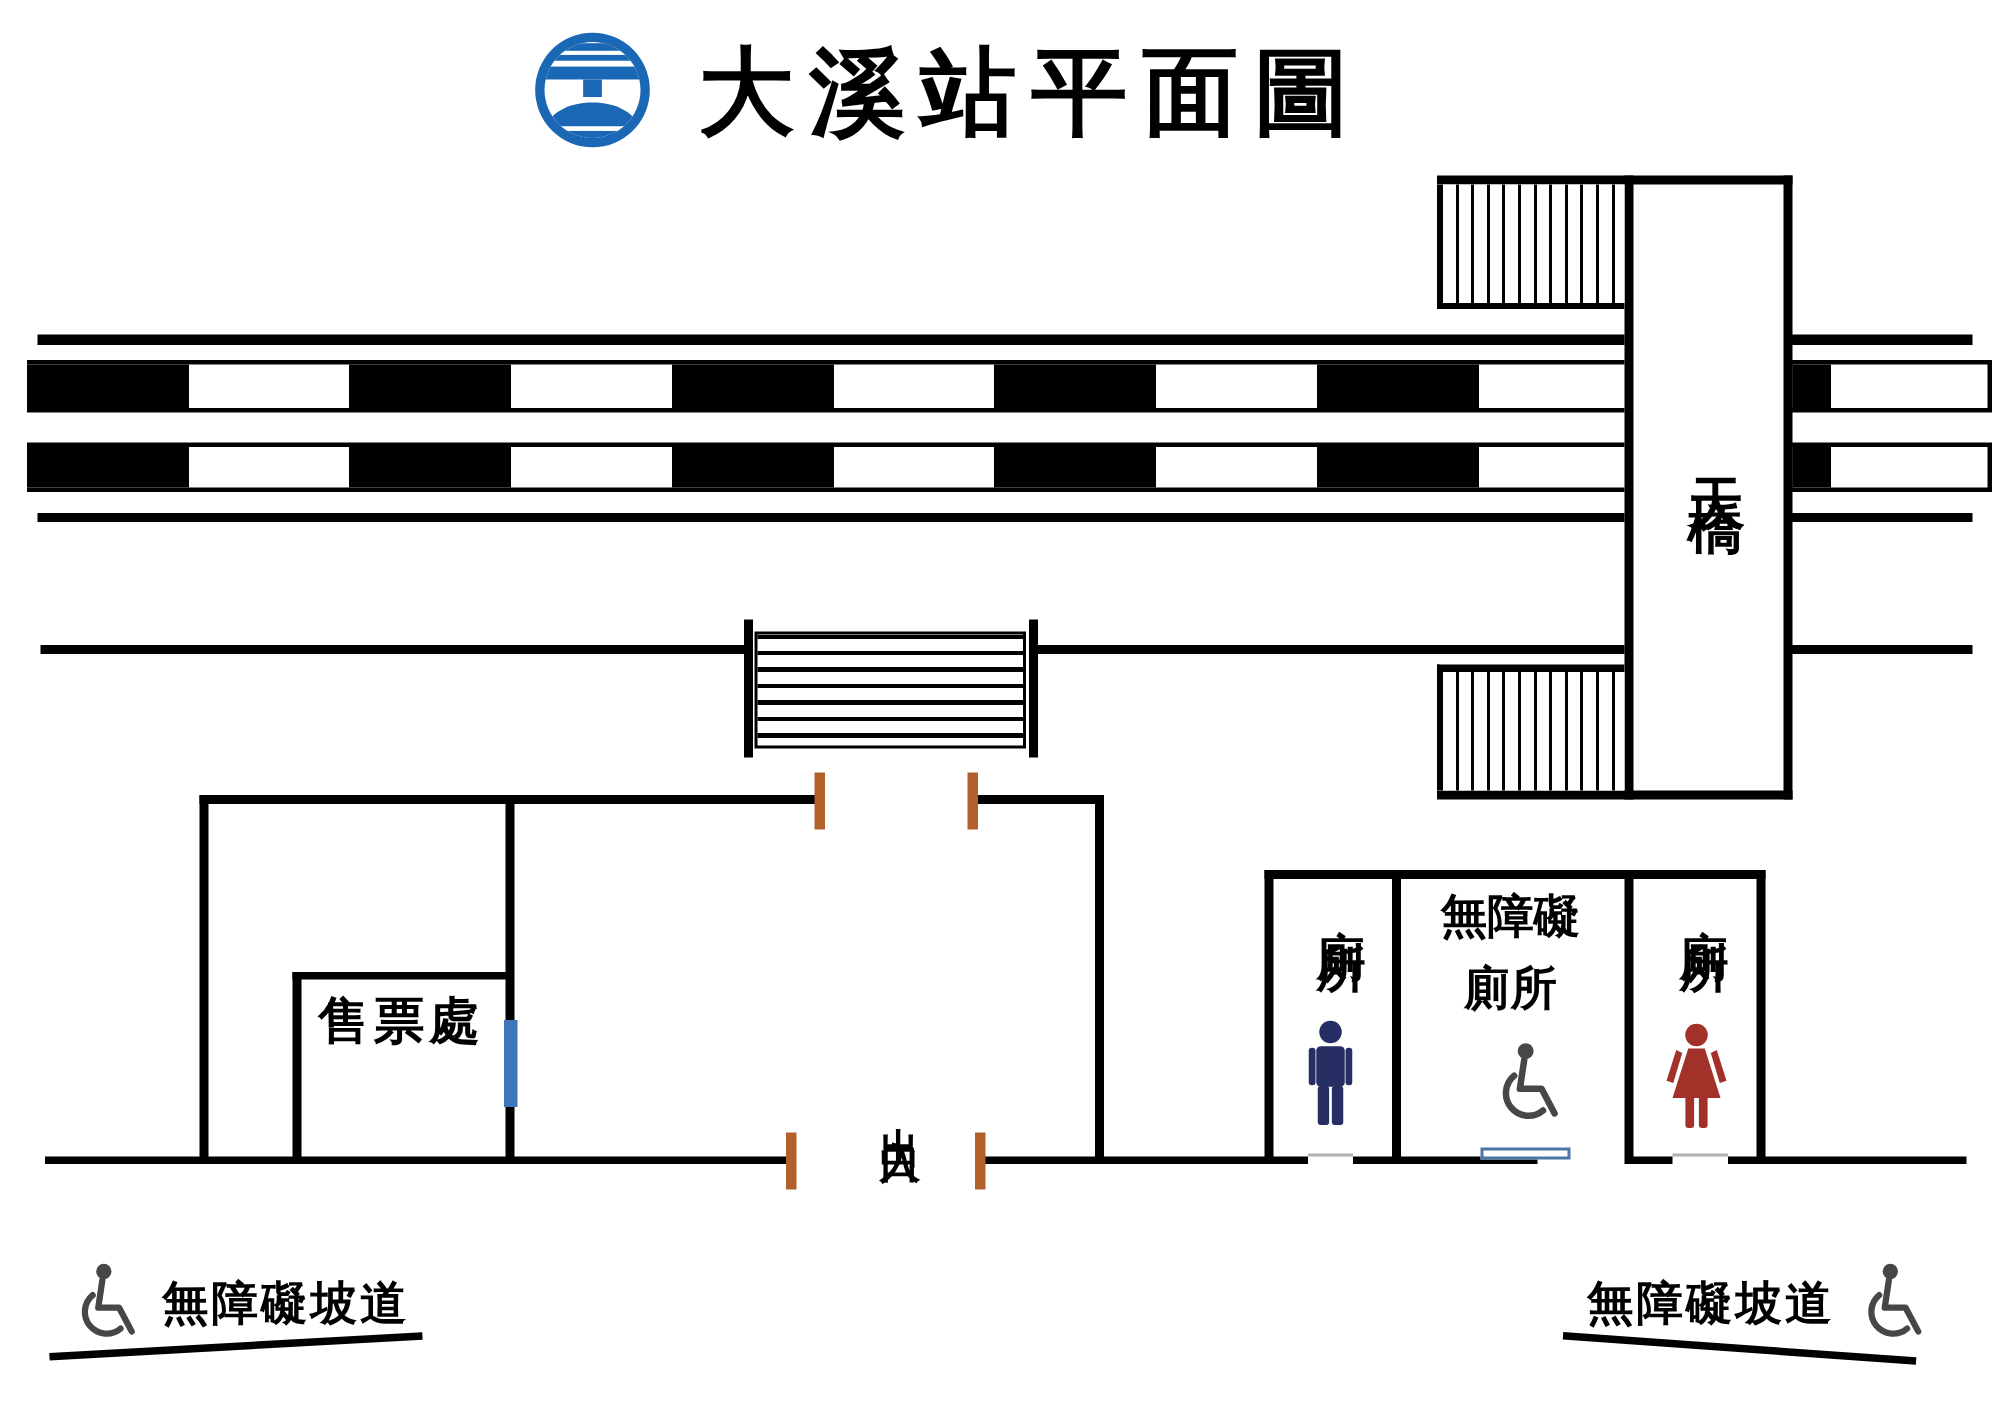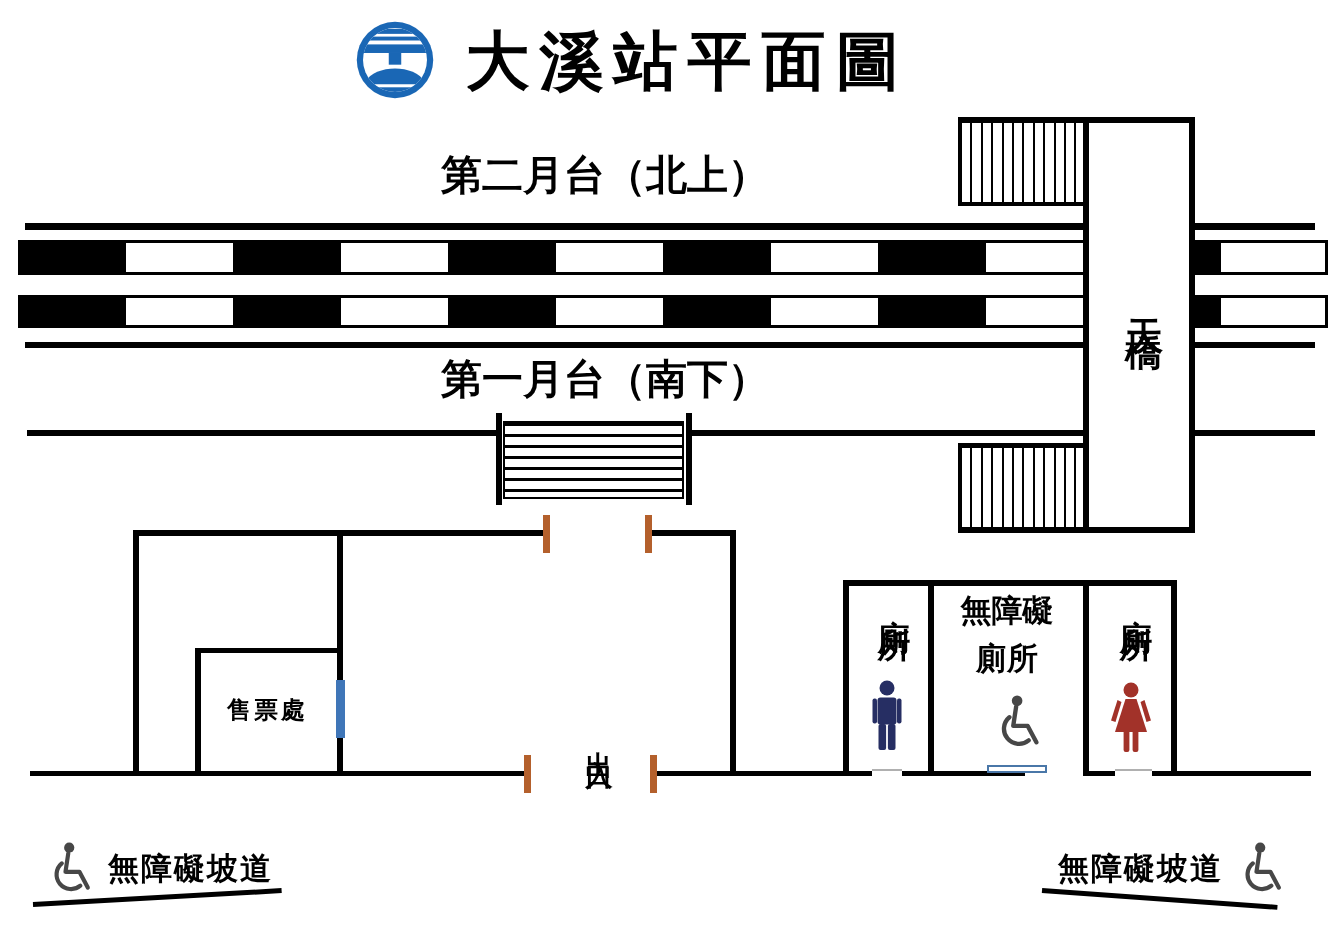--- a/index.html
+++ b/index.html
@@ -61,22 +61,20 @@
       <rect x="2" y="10" width="96" height="15" style="fill:var(--logo-blue)"></rect>
       <rect x="2" y="16.5" width="96" height="3.5" fill="#fff"></rect>
       <rect x="2" y="30" width="96" height="11" style="fill:var(--logo-blue)"></rect>
       <rect x="42" y="41" width="16" height="15" style="fill:var(--logo-blue)"></rect>
       <path d="M12 78 C24 55 76 55 88 78 L88 81 L12 81 Z" style="fill:var(--logo-blue)"></path>
       <rect x="2" y="85" width="96" height="12" style="fill:var(--logo-blue)"></rect>
     </g>
   </svg>
   <div class="txt" style="left:450px;top:18px;width:475px;text-align:center;font-size:64px;letter-spacing:10px;">大溪站平面圖</div>
 
-  <div class="txt" style="left:425px;top:148px;width:360px;text-align:center;font-size:41px;">第二月台（北上）</div>
-  <div class="txt" style="left:425px;top:352px;width:360px;text-align:center;font-size:41px;">第一月台（南下）</div>
 
   <div class="blk" style="left:25px;top:223px;width:1058px;height:7px;"></div>
   <div class="blk" style="left:1190px;top:223px;width:125px;height:7px;"></div>
 
   <div class="band" style="left:18px;top:240px;width:1065px;height:35px;"></div>
   <div class="band-end" style="left:1192px;top:240px;width:136px;height:35px;"></div>
 
   <div class="band" style="left:18px;top:295px;width:1065px;height:33px;"></div>
   <div class="band-end" style="left:1192px;top:295px;width:136px;height:33px;"></div>
 
@@ -106,21 +104,21 @@
   <div class="blk" style="left:730px;top:530px;width:6px;height:245px;"></div>
   <div class="blk" style="left:337px;top:530px;width:6px;height:245px;"></div>
   <div class="abs" style="left:336px;top:680px;width:9px;height:58px;background:var(--door-blue);"></div>
 
   <div class="post" style="left:543px;top:515px;width:7px;height:38px;"></div>
   <div class="post" style="left:645px;top:515px;width:7px;height:38px;"></div>
 
 
   <div class="blk" style="left:195px;top:648px;width:145px;height:5px;"></div>
   <div class="blk" style="left:195px;top:648px;width:6px;height:127px;"></div>
-  <div class="txt" style="left:200px;top:694px;width:135px;text-align:center;font-size:24px;letter-spacing:3px;">售票處</div>
+  <div class="txt" style="left:200px;top:658px;width:135px;text-align:center;font-size:34px;letter-spacing:3px;">售票處</div>
 
   <div class="blk" style="left:30px;top:771px;width:497px;height:5px;"></div>
   <div class="blk" style="left:653px;top:771px;width:219px;height:5px;"></div>
   <div class="blk" style="left:902px;top:771px;width:123px;height:5px;"></div>
   <div class="blk" style="left:1085px;top:771px;width:30px;height:5px;"></div>
   <div class="blk" style="left:1152px;top:771px;width:159px;height:5px;"></div>
   <div class="grayline" style="left:872px;top:769px;width:30px;height:2px;"></div>
   <div class="grayline" style="left:1115px;top:769px;width:37px;height:2px;"></div>
 
   <div class="post" style="left:524px;top:755px;width:7px;height:38px;"></div>

